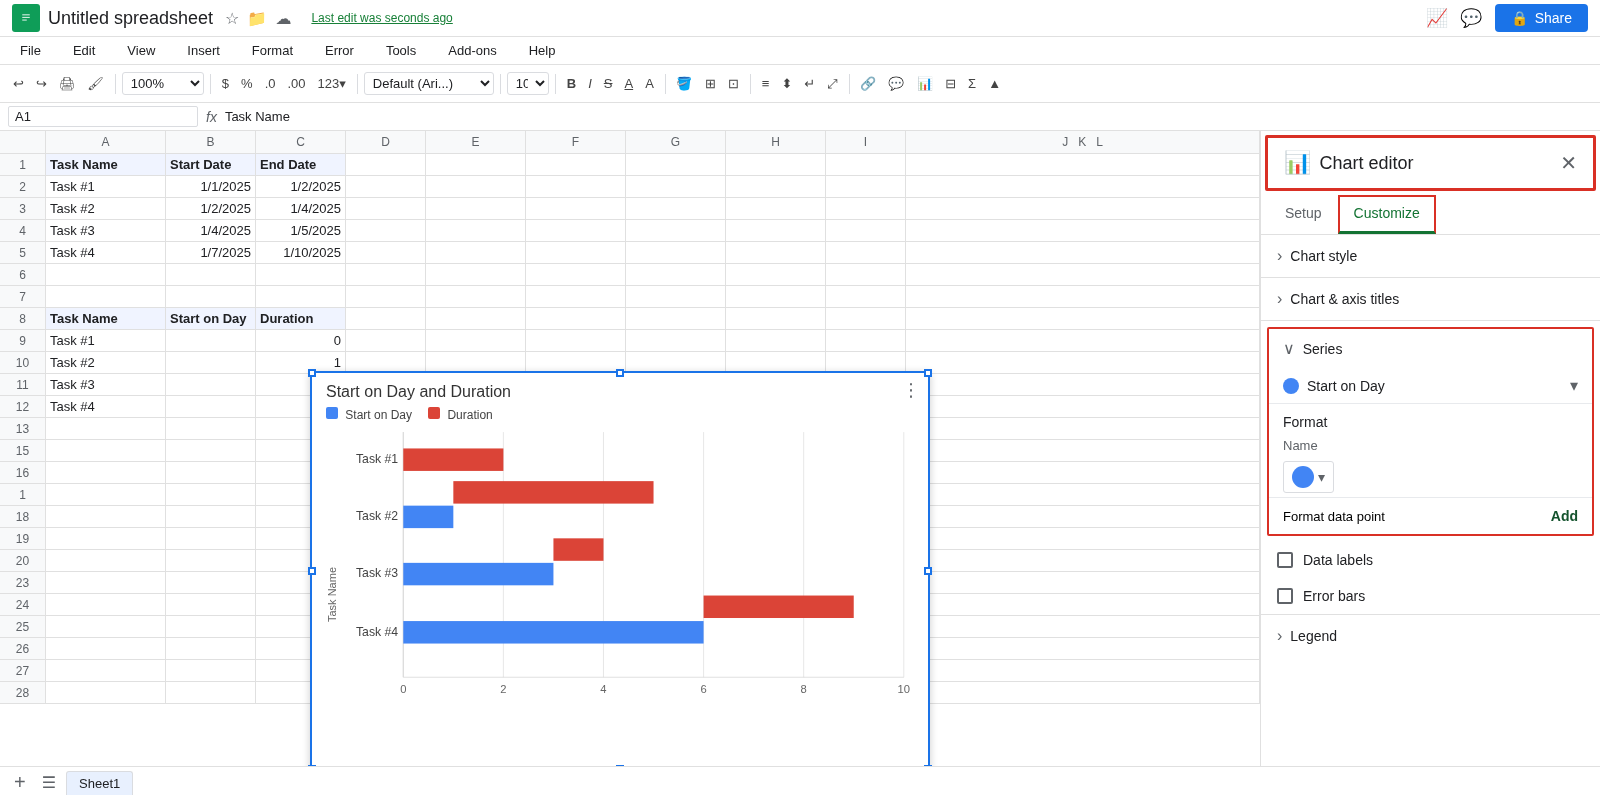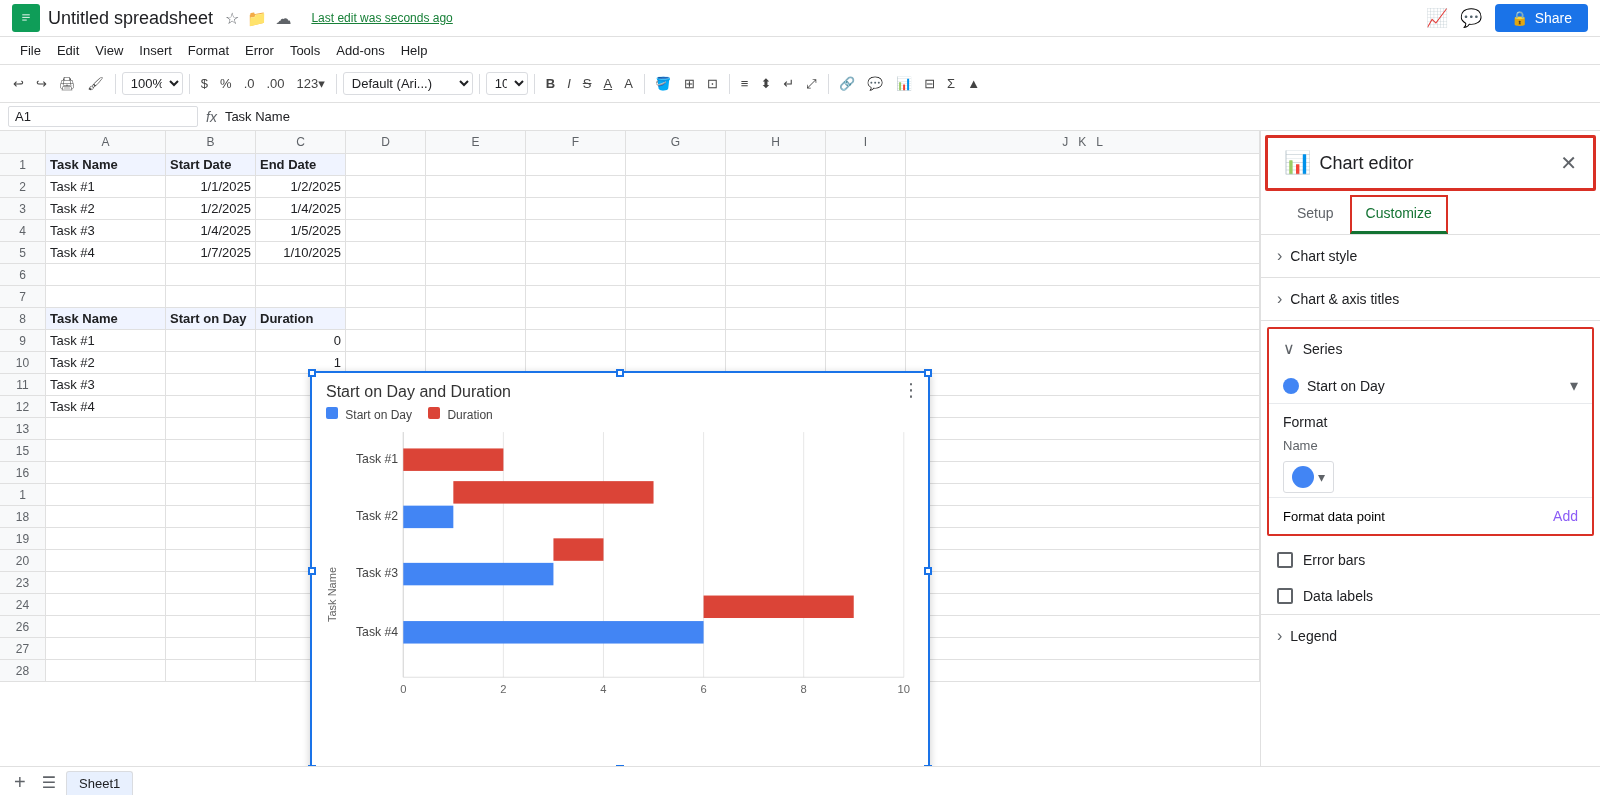--- a/index.html
+++ b/index.html
@@ -9,30 +9,30 @@
     .top-bar { display: flex; align-items: center; padding: 4px 12px; gap: 8px; border-bottom: 1px solid #e0e0e0; background: #fff; min-height: 36px; }
     .app-icon { width: 28px; height: 28px; background: #0f9d58; border-radius: 3px; display: flex; align-items: center; justify-content: center; }
     .app-icon svg { width: 18px; height: 18px; }
     .doc-title { font-size: 18px; color: #202124; font-weight: 400; margin-right: 4px; }
     .title-icons { display: flex; gap: 8px; align-items: center; color: #5f6368; }
     .title-icons span { cursor: pointer; font-size: 16px; }
     .last-edit { font-size: 12px; color: #188038; text-decoration: underline; margin-left: 12px; cursor: pointer; }
     .share-btn { margin-left: auto; background: #1a73e8; color: #fff; border: none; border-radius: 4px; padding: 6px 16px; font-size: 14px; font-weight: 500; cursor: pointer; display: flex; align-items: center; gap: 6px; }
 
     
-    .menu-bar { display: flex; align-items: center; padding: 2px 12px; gap: 0; border-bottom: 1px solid #e0e0e0; background: #fff; min-height: 28px; }
+    .menu-bar { display: flex; align-items: center; padding: 2px 12px; gap: 16px; border-bottom: 1px solid #e0e0e0; background: #fff; min-height: 28px; }
     .menu-item { padding: 3px 8px; font-size: 13px; color: #202124; cursor: pointer; border-radius: 3px; }
 
     
     .toolbar { display: flex; align-items: center; padding: 3px 8px; gap: 2px; border-bottom: 1px solid #e0e0e0; background: #fff; min-height: 38px; flex-wrap: wrap; }
     .toolbar-btn { padding: 4px 5px; cursor: pointer; border-radius: 3px; color: #444; font-size: 13px; border: none; background: none; display: flex; align-items: center; }
     .toolbar-separator { width: 1px; height: 20px; background: #dadce0; margin: 0 4px; }
     .toolbar-select { font-size: 13px; border: 1px solid #dadce0; border-radius: 3px; padding: 2px 4px; color: #202124; background: #fff; cursor: pointer; }
     .font-size-select { width: 42px; }
-    .zoom-select { width: 61px; }
+    .zoom-select { width: 82px; }
 
     
     .formula-bar { display: flex; align-items: center; padding: 2px 8px; gap: 8px; border-bottom: 1px solid #e0e0e0; min-height: 28px; background: #fff; }
     .cell-ref { font-size: 13px; color: #202124; min-width: 60px; border: 1px solid #dadce0; padding: 2px 6px; border-radius: 2px; }
     .formula-fx { color: #5f6368; font-size: 14px; font-style: italic; }
     .formula-content { font-size: 13px; color: #202124; flex: 1; }
 
     
     .main-area { display: flex; flex: 1; overflow: hidden; }
 
@@ -71,21 +71,21 @@
     .chart-legend { display: flex; gap: 16px; margin-bottom: 8px; font-size: 12px; color: #444; align-items: center; }
     .legend-dot { width: 12px; height: 12px; border-radius: 2px; display: inline-block; margin-right: 4px; }
     .chart-body { display: flex; flex: 1; }
     .chart-y-label { writing-mode: vertical-rl; transform: rotate(180deg); font-size: 11px; color: #666; display: flex; align-items: center; justify-content: center; margin-right: 4px; }
 
     
     .right-panel { width: 340px; min-width: 340px; border-left: 1px solid #e0e0e0; display: flex; flex-direction: column; background: #fff; overflow-y: auto; }
     .panel-header { display: flex; align-items: center; justify-content: space-between; padding: 12px 16px; border-bottom: 1px solid #e0e0e0; border: 3px solid #d93025; border-radius: 2px; margin: 4px; }
     .panel-title { display: flex; align-items: center; gap: 8px; font-size: 18px; color: #202124; font-weight: 500; }
     .panel-close { cursor: pointer; color: #5f6368; font-size: 20px; border: none; background: none; }
-    .panel-tabs { display: flex; border-bottom: 1px solid #e0e0e0; padding: 0 20px; }
+    .panel-tabs { display: flex; border-bottom: 1px solid #e0e0e0; padding: 0 8px; }
     .panel-tab { padding: 10px 16px; font-size: 14px; cursor: pointer; color: #5f6368; border-bottom: 3px solid transparent; }
     .panel-tab.active { color: #137333; border-bottom: 3px solid #137333; font-weight: 500; border: 2px solid #d93025; border-bottom: 3px solid #137333; border-top: none; border-left: none; border-right: none; }
     .panel-tab.active { border: 2px solid #d93025; border-bottom-color: #137333; border-bottom-width: 3px; padding: 8px 14px; }
 
     .panel-section { border-bottom: 1px solid #e0e0e0; }
     .panel-section-header { display: flex; align-items: center; padding: 12px 16px; cursor: pointer; color: #202124; font-size: 14px; gap: 8px; }
     .chevron { font-size: 16px; color: #5f6368; }
 
     
     .series-section { border: 2px solid #d93025; margin: 6px; border-radius: 2px; }
@@ -95,21 +95,21 @@
     .series-select { display: flex; align-items: center; font-size: 14px; color: #202124; flex: 1; cursor: pointer; }
     .dropdown-arrow { color: #5f6368; font-size: 16px; cursor: pointer; }
 
     .format-label { padding: 10px 14px 4px; font-size: 14px; color: #202124; font-weight: 400; }
     .color-label { padding: 4px 14px; font-size: 13px; color: #5f6368; }
     .color-btn { display: flex; align-items: center; gap: 4px; margin: 4px 14px; cursor: pointer; border: 1px solid #dadce0; border-radius: 3px; padding: 4px 8px; width: fit-content; }
     .color-circle { width: 22px; height: 22px; border-radius: 50%; background: #4285f4; }
     .color-dropdown-arrow { font-size: 14px; color: #5f6368; }
 
     .format-data-point { display: flex; align-items: center; justify-content: space-between; padding: 10px 14px; border-top: 1px solid #e8eaed; }
-    .add-btn { color: #8b5cf6; font-size: 14px; background: none; border: none; cursor: pointer; font-weight: 400; }
+    .add-btn { color: #14532d; font-size: 14px; background: none; border: none; cursor: pointer; font-weight: 700; }
 
     .checkbox-row { display: flex; align-items: center; gap: 10px; padding: 10px 16px; font-size: 14px; color: #202124; cursor: pointer; }
     .checkbox { width: 16px; height: 16px; border: 2px solid #5f6368; border-radius: 2px; display: inline-block; flex-shrink: 0; }
 
     .legend-section-header { display: flex; align-items: center; padding: 12px 16px; cursor: pointer; font-size: 14px; color: #202124; gap: 8px; border-top: 1px solid #e0e0e0; }
 
     
     .c-a { width: 120px; min-width: 120px; }
     .c-b { width: 90px; min-width: 90px; }
     .c-c { width: 90px; min-width: 90px; }
@@ -518,20 +518,33 @@
               <div class="cell c-c"></div>
               <div class="cell c-d"></div>
               <div class="cell c-e"></div>
               <div class="cell c-f"></div>
               <div class="cell c-g"></div>
               <div class="cell c-h"></div>
               <div class="cell c-i"></div>
               <div class="cell" style="flex:1;"></div>
             </div>
             <div class="grid-row">
+              <div class="row-num">25</div>
+              <div class="cell c-a"></div>
+              <div class="cell c-b"></div>
+              <div class="cell c-c"></div>
+              <div class="cell c-d"></div>
+              <div class="cell c-e"></div>
+              <div class="cell c-f"></div>
+              <div class="cell c-g"></div>
+              <div class="cell c-h"></div>
+              <div class="cell c-i"></div>
+              <div class="cell" style="flex:1;"></div>
+            </div>
+            <div class="grid-row">
               <div class="row-num">26</div>
               <div class="cell c-a"></div>
               <div class="cell c-b"></div>
               <div class="cell c-c"></div>
               <div class="cell c-d"></div>
               <div class="cell c-e"></div>
               <div class="cell c-f"></div>
               <div class="cell c-g"></div>
               <div class="cell c-h"></div>
               <div class="cell c-i"></div>
@@ -684,26 +697,26 @@
         <span class="color-dropdown-arrow">▾</span>
       </div>
       <div class="format-data-point">
         <span>Format data point</span>
         <button class="add-btn">Add</button>
       </div>
     </div>
 
     <div class="checkbox-row">
       <div class="checkbox"></div>
-      <span>Error bars</span>
+      <span>Data labels</span>
     </div>
 
     <div class="checkbox-row">
       <div class="checkbox"></div>
-      <span>Data labels</span>
+      <span>Error bars</span>
     </div>
 
     <div class="legend-section-header">
       <span class="chevron">›</span>
       <span>Legend</span>
     </div>
   </div>
 </div>
 
 <div class="sheets-bar">

